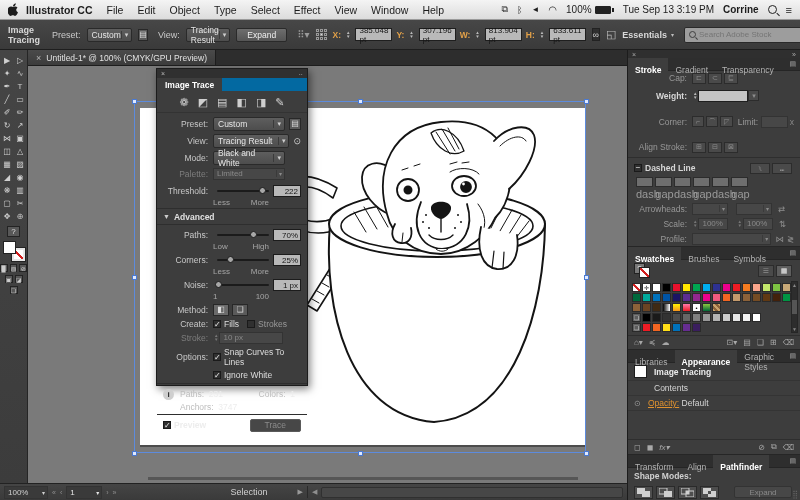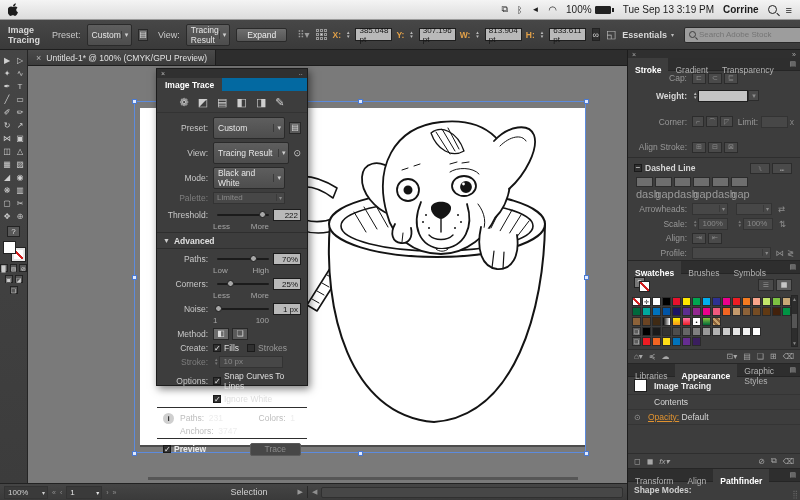--- a/index.html
+++ b/index.html
@@ -13,21 +13,21 @@
   #menubar .mi.app{font-weight:bold}
   #menubar .right{margin-left:auto;display:flex;align-items:center;gap:9px;font-size:10px}
   .apple-ic svg{display:block}
   .lens{width:9px;height:9px;border:1.4px solid #222;border-radius:50%;position:relative;display:inline-block}
   .lens::after{content:"";position:absolute;width:4px;height:1.4px;background:#222;left:7px;top:8px;transform:rotate(45deg)}
   .batt{display:inline-flex;align-items:center}
   .batt .b{width:16px;height:8px;border:1px solid #222;border-radius:1px;background:#222;margin-left:3px}
   .batt .t{width:2px;height:4px;background:#222;margin-left:1px}
   
   #controlbar{left:0;top:20px;width:800px;height:30px;background:linear-gradient(#474747,#3a3a3a);border-bottom:1px solid #1e1e1e;display:flex;align-items:center;padding:0 8px;gap:6px}
-  .dd{display:inline-flex;align-items:center;background:linear-gradient(#5e5e5e,#4d4d4d);border:1px solid #2a2a2a;border-radius:2px;color:#e6e6e6;height:22px;font-size:8.5px;padding:0 0 0 4px}
+  .dd{display:inline-flex;align-items:center;background:linear-gradient(#5e5e5e,#4d4d4d);border:1px solid #2a2a2a;border-radius:2px;color:#e6e6e6;height:14px;font-size:8.5px;padding:0 0 0 4px}
   .dd .arr{margin-left:auto;border-left:1px solid #3a3a3a;padding:0 3px;font-size:7px;color:#cfcfcf}
   .btn{background:linear-gradient(#6e6e6e,#555);border:1px solid #2a2a2a;border-radius:2px;color:#efefef;height:14px;padding:0 10px;display:inline-flex;align-items:center;font-size:8.5px}
   .numfield{background:#b9b9b9;border:1px solid #1f1f1f;color:#151515;height:13px;padding:0 3px;font-size:8px;display:inline-flex;align-items:center}
   .flab{color:#e3a148;font-weight:bold;font-size:8.5px}
   .stepper{display:inline-flex;flex-direction:column;justify-content:center;color:#bbb;font-size:4.5px;line-height:4px;margin:0 1px}
   .refgrid{display:grid;grid-template-columns:repeat(3,3px);grid-gap:1px}
   .refgrid i{width:3px;height:3px;border:1px solid #9a9a9a;display:block}
   .refgrid i.c{background:#ddd}
   #stock-search{background:#9d9d9d;border:1px solid #2a2a2a;border-radius:2px;height:16px;width:128px;display:flex;align-items:center;padding:0 4px;gap:3px}
   #stock-search input{border:none;background:transparent;font-size:8px;color:#3c3c3c;width:100px;outline:none;font-family:"Liberation Sans",sans-serif}
@@ -107,20 +107,21 @@
 </style>
 </head>
 <body>
 
 <div id="menubar" class="abs">
   <span class="apple-ic">
       <svg width="11" height="13" viewBox="0 0 12 14">
         <path fill="#1c1c1c" d="M8.4.3c.2.8-.2 1.7-.7 2.3-.5.7-1.4 1.2-2.2 1.1-.2-.8.2-1.6.7-2.2C6.7.9 7.6.4 8.4.3zM10.9 10.2c-.3.8-.5 1.1-.9 1.8-.6.9-1.4 2-2.4 2-.9 0-1.1-.6-2.3-.6-1.2 0-1.5.6-2.3.6-1 0-1.8-1-2.4-1.9C-1 9.7-.9 6.3.7 4.9c.8-.7 1.8-1.1 2.7-1.1.9 0 1.5.6 2.3.6.8 0 1.2-.6 2.3-.6.8 0 1.7.4 2.4 1.2-2.1 1.2-1.8 4.2.5 5.2z"></path>
       </svg>
     </span>
+  <span id="menu-items"><span class="mi app">Illustrator CC</span><span class="mi">File</span><span class="mi">Edit</span><span class="mi">Object</span><span class="mi">Type</span><span class="mi">Select</span><span class="mi">Effect</span><span class="mi">View</span><span class="mi">Window</span><span class="mi">Help</span></span>
   <span class="right">
     <span style="font-size:9px">⧉</span>
     <span style="font-size:9px">ᛒ</span>
     <span style="font-size:8px">◄</span>
     <span style="font-size:10px">◠</span>
     <span class="batt">
         <span>100%</span>
         <span class="b"></span>
         <span class="t"></span>
       </span>
@@ -525,25 +526,20 @@
       <span style="color:#8f8f8f;margin-left:6px">⇄</span>
     </div>
     <div class="drow">
       <span class="lab">Scale:</span>
       <span class="stepper" style="color:#777">▲<br>▼</span>
       <span class="gfield" style="width:30px">100%</span>
       <span style="width:8px"></span>
       <span class="stepper" style="color:#777">▲<br>▼</span>
       <span class="gfield" style="width:30px">100%</span>
       <span style="color:#8f8f8f;margin-left:6px">⇅</span>
-    </div>
-    <div class="drow">
-      <span class="lab">Align:</span>
-      <span class="gbtn">⇥</span>
-      <span class="gbtn">⇤</span>
     </div>
     <div class="drow">
       <span class="lab">Profile:</span>
       <span class="ddg" style="flex:1">
           <span class="arr" style="margin-left:auto">▾</span>
         </span>
       <span style="color:#8f8f8f;margin-left:4px">⋈</span>
       <span style="color:#8f8f8f;margin-left:3px">≷</span>
     </div>
   </div>

